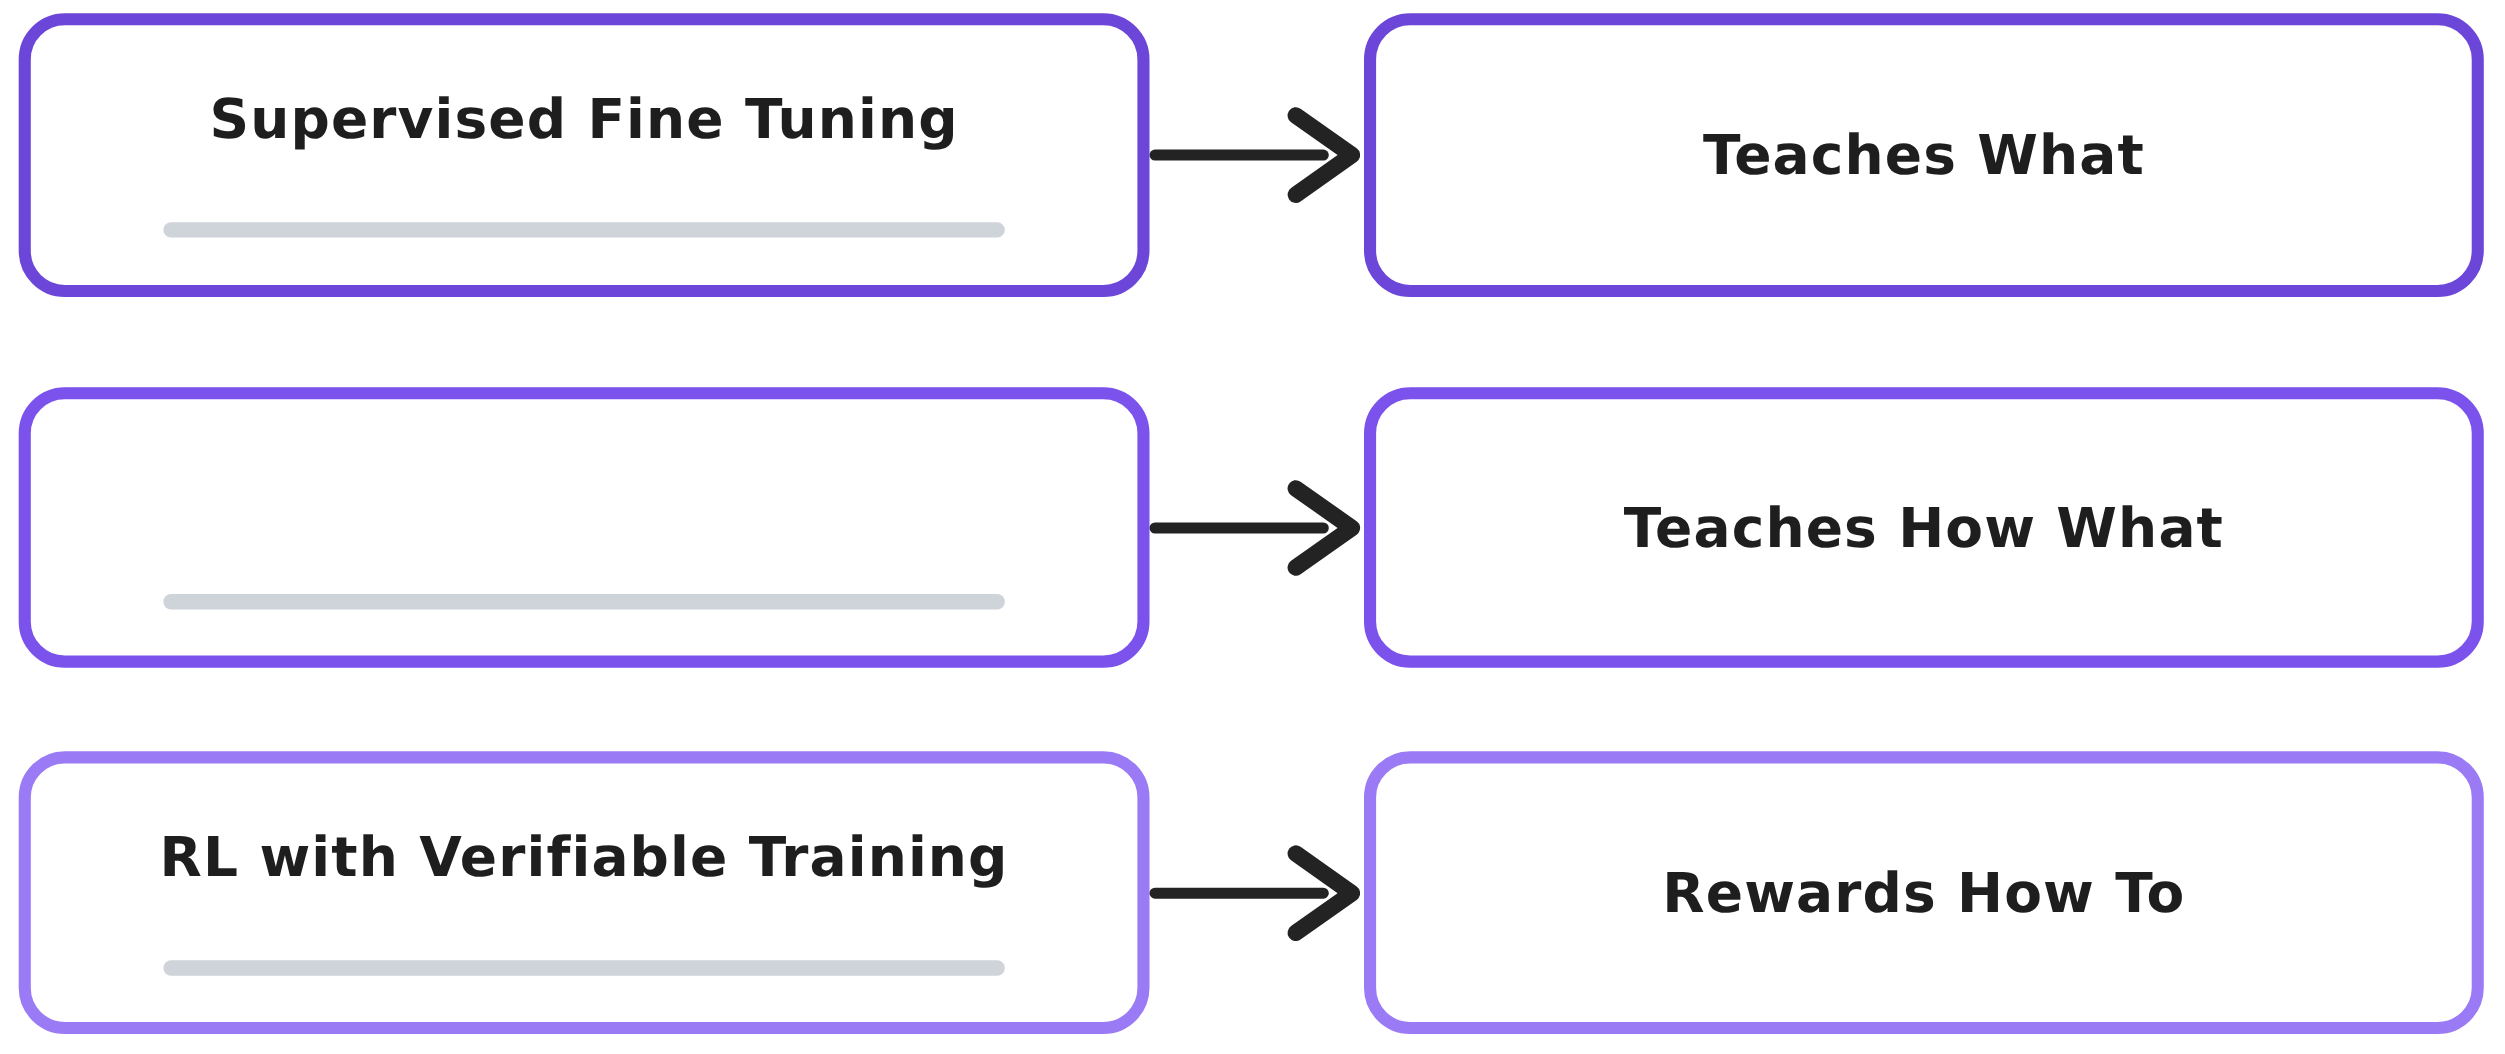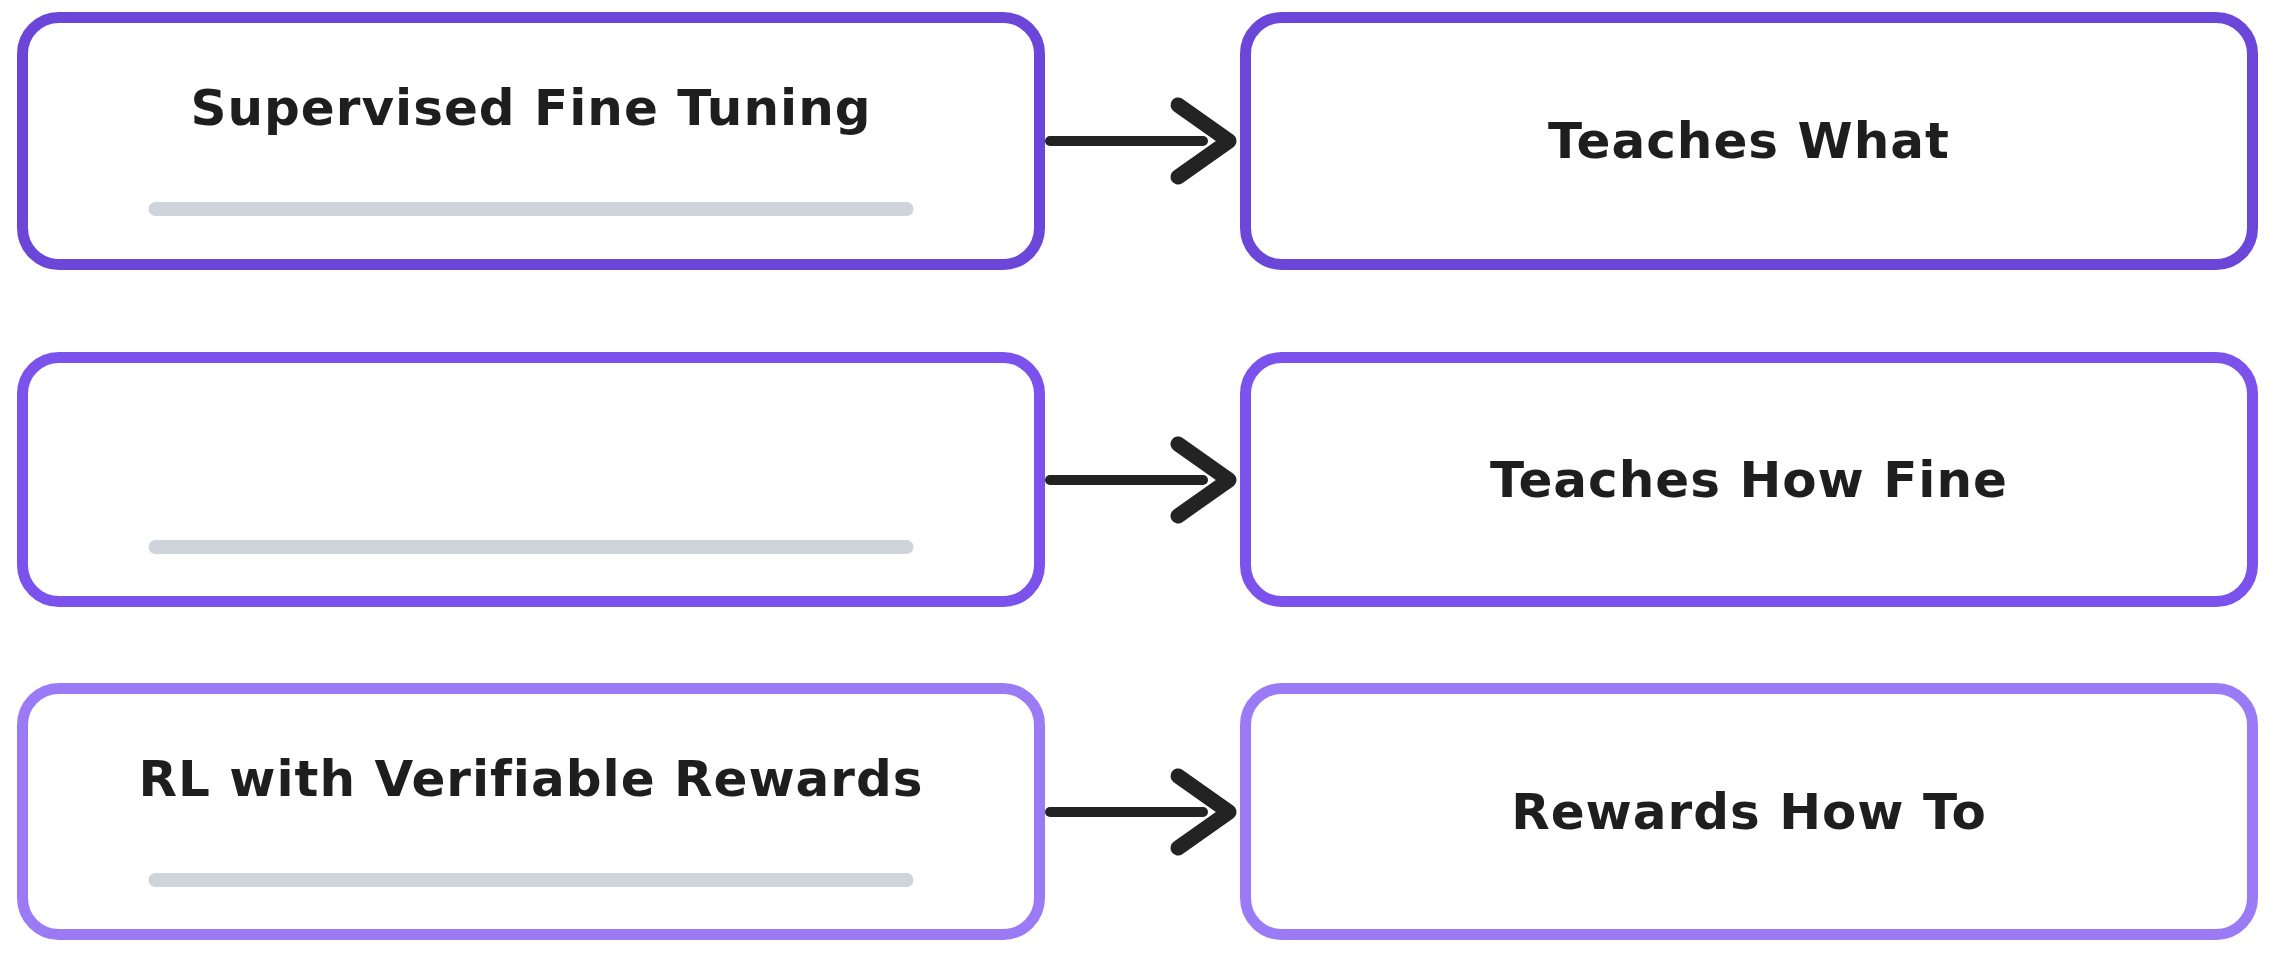--- a/index.html
+++ b/index.html
@@ -123,29 +123,29 @@
       <div class="underline-bar" style="background-color: rgb(206, 212, 218);"></div>
     </div>
     <div class="arrow-wrap" style="color: rgb(35, 35, 35);">
       <svg viewBox="0 0 197 108" aria-hidden="true">
         <path class="arrow-shaft" d="M7 54 L160 54"></path>
         <path class="arrow-head" d="M135 18 L186 54 L135 90"></path>
       </svg>
     </div>
     <div class="node node-target" style="border-color: rgb(123, 82, 236);">
       <div class="target-label-wrap">
-        <span class="node-label">Teaches How Fine</span>
+        <span class="node-label">Teaches How What</span>
       </div>
     </div>
   </div>
 
   <div class="flow-row row-3">
     <div class="node node-source" style="border-color: rgb(155, 123, 245);">
       <div class="source-label-wrap">
-        <span class="node-label">RL with Verifiable Rewards</span>
+        <span class="node-label">RL with Verifiable Training</span>
       </div>
       <div class="underline-bar" style="background-color: rgb(206, 212, 218);"></div>
     </div>
     <div class="arrow-wrap" style="color: rgb(35, 35, 35);">
       <svg viewBox="0 0 197 108" aria-hidden="true">
         <path class="arrow-shaft" d="M7 54 L160 54"></path>
         <path class="arrow-head" d="M135 18 L186 54 L135 90"></path>
       </svg>
     </div>
     <div class="node node-target" style="border-color: rgb(155, 123, 245);">

